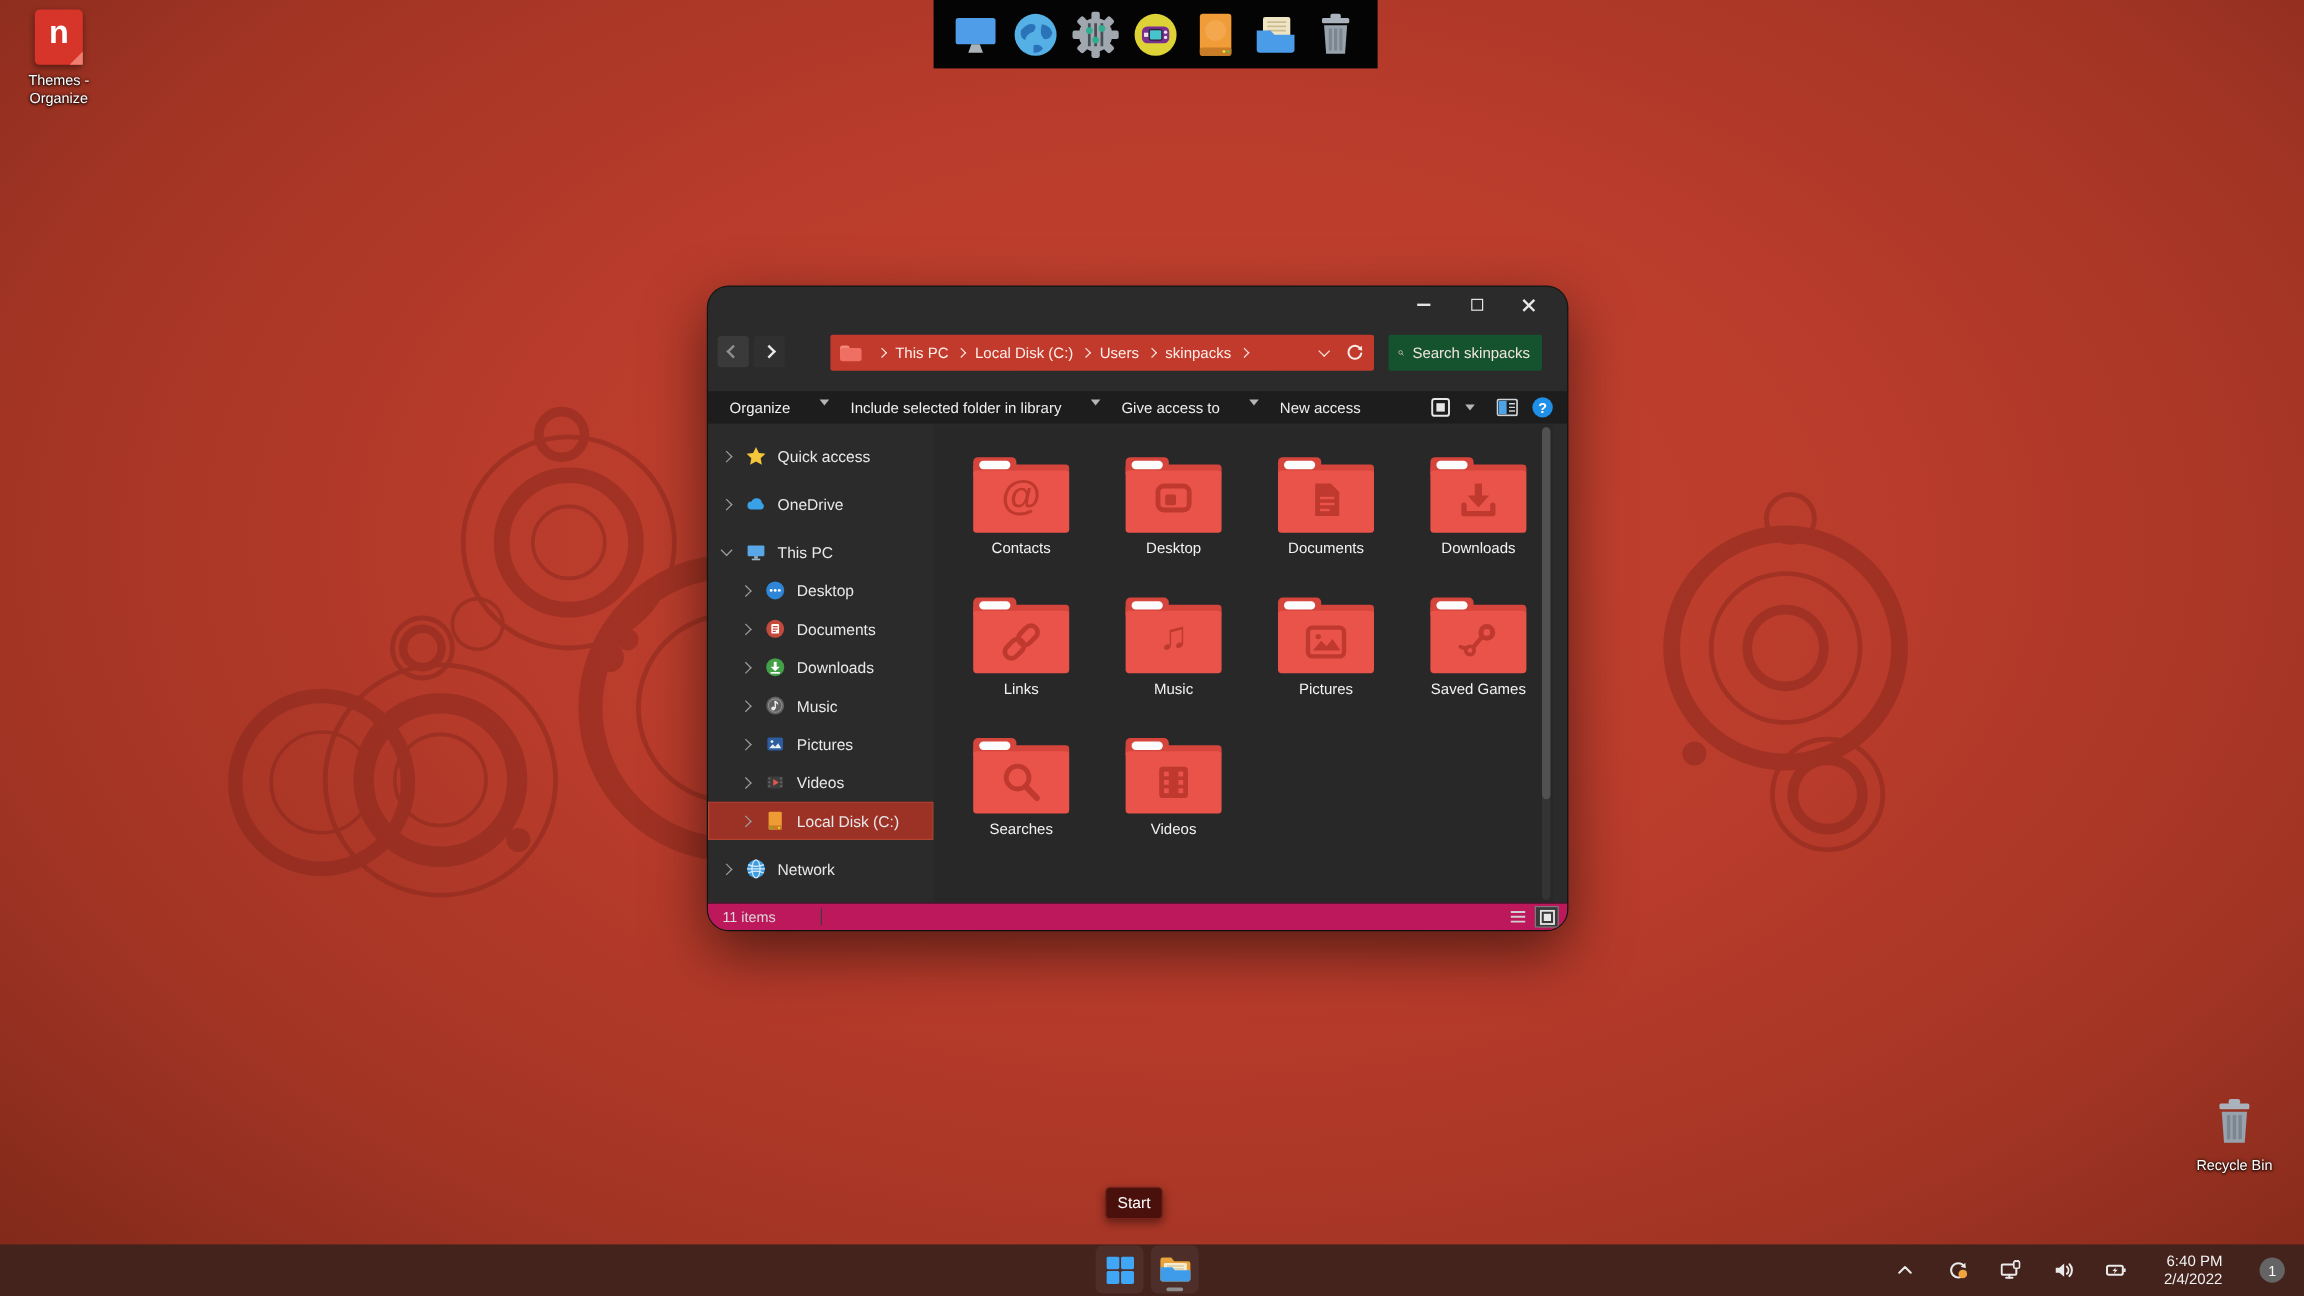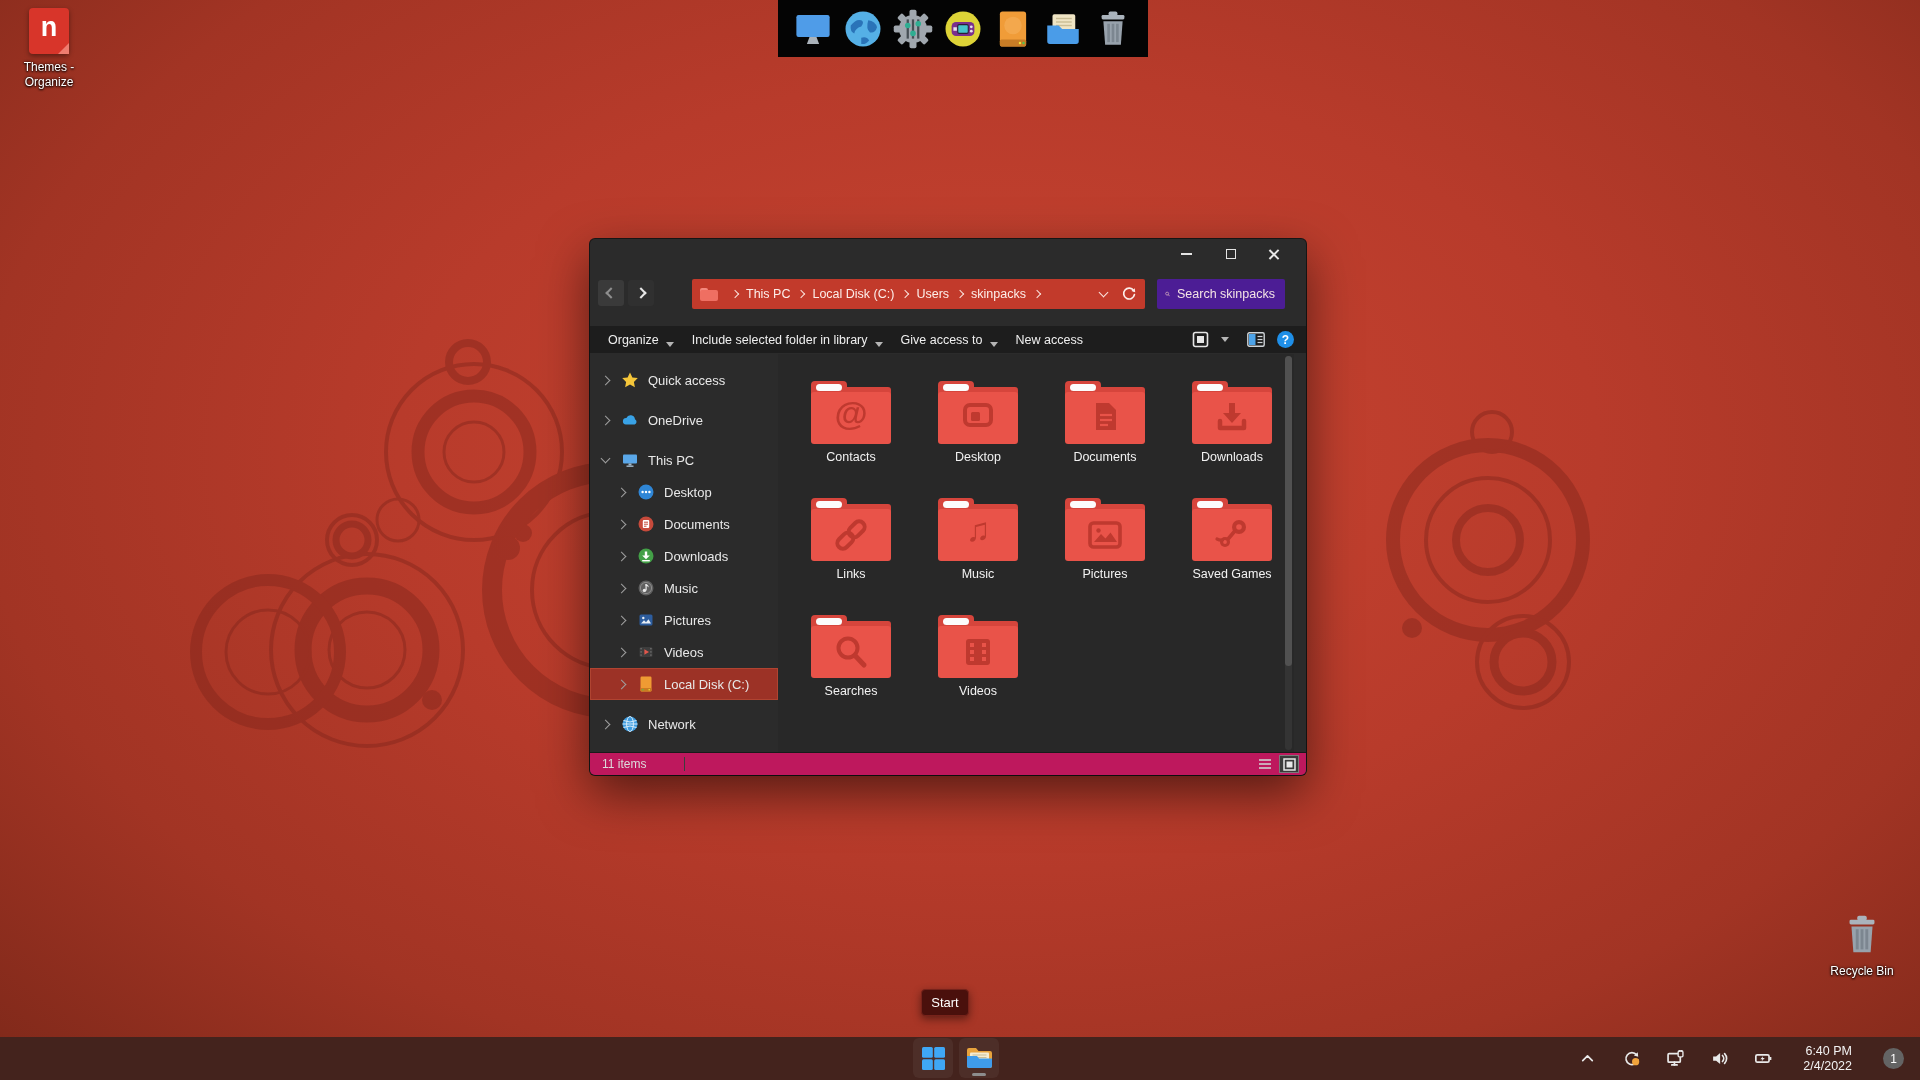--- a/index.html
+++ b/index.html
@@ -20,21 +20,21 @@
   .shortcut{left:10px;top:8px;width:78px;text-align:center}
   .sc-ic{position:relative;width:40px;height:46px;margin:0 auto;background:#d8352a;border-radius:4px;box-shadow:0 2px 5px rgba(0,0,0,.4)}
   .sc-fold{position:absolute;right:0;bottom:0;width:0;height:0;border-left:11px solid transparent;border-bottom:11px solid #ef7d70}
   .sc-n{position:absolute;left:0;top:4px;width:100%;text-align:center;color:#fff;font-size:27px;font-weight:700}
   .dlabel{margin-top:6px;color:#fff;font-size:12px;line-height:15px;text-shadow:0 1px 2px #000,0 0 3px #000}
 
   
   .bin{left:1824px;top:912px;width:76px;text-align:center}
 
   
-  .win{left:590px;top:239px;width:716px;height:536px;background:#2b2b2b;border-radius:5px;
+  .win{left:590px;top:239px;width:716px;height:536px;background:#2b2b2b;border-radius:17px;
        box-shadow:0 18px 50px rgba(0,0,0,.55),0 0 0 1px #191919;overflow:hidden}
   .titlebar{left:0;top:0;width:100%;height:30px}
   .wc{position:absolute;top:0;width:40px;height:30px;display:flex;align-items:center;justify-content:center}
   .wc-min i{display:block;width:11px;height:2px;background:#e4e4e4}
   .wc-max i{display:block;width:10px;height:10px;border:1.7px solid #e4e4e4}
   .wc-close i{position:relative;display:block;width:12px;height:12px}
   .wc-close i:before,.wc-close i:after{content:"";position:absolute;left:5px;top:0;width:2.2px;height:13px;background:#e8e8e8}
   .wc-close i:before{transform:rotate(45deg)}.wc-close i:after{transform:rotate(-45deg)}
 
   .navrow{left:0;top:30px;width:100%;height:48px}
@@ -45,26 +45,26 @@
   .chev-l{transform:rotate(135deg);border-color:#8f8f8f}
   .chev-r{transform:rotate(-45deg);border-color:#e8e8e8}
   .addr{position:absolute;left:102px;top:10px;width:453px;height:30px;background:#c23a2b;border-radius:2px;display:flex;align-items:center;padding:0 8px;color:#fdeeea;font-size:12.5px}
   .addr-folder{width:18px;height:13px;position:relative;margin-right:6px}
   .addr-folder:before{content:"";position:absolute;left:0;top:0;width:8px;height:4px;background:#f5887d;border-radius:2px 2px 0 0}
   .addr-folder:after{content:"";position:absolute;left:0;top:2px;width:18px;height:11px;background:#ef6f62;border-radius:2px}
   .bsep{width:6px;height:6px;border-style:solid;border-width:0 1.8px 1.8px 0;border-color:#fbe3de;transform:rotate(-45deg);margin:0 8px}
   .bseg{cursor:default}
   .addr-right{margin-left:auto;display:flex;align-items:center;gap:14px}
   .addr-caret{width:7px;height:7px;border-style:solid;border-width:0 1.8px 1.8px 0;border-color:#fbe3de;transform:rotate(45deg);margin-top:-3px}
-  .search{position:absolute;left:567px;top:10px;width:128px;height:30px;background:#4c1d95;border-radius:2px;display:flex;align-items:center;padding:0 8px}
+  .search{position:absolute;left:567px;top:10px;width:128px;height:30px;background:#14532d;border-radius:2px;display:flex;align-items:center;padding:0 8px}
   .search input{background:transparent;border:none;outline:none;color:#fdeeea;font-size:12.5px;width:100px;font-family:"Liberation Sans",sans-serif}
   .search input::placeholder{color:#fdeeea;opacity:.95}
 
   .toolbar{left:0;top:87px;width:100%;height:27px;background:#1d1d1d;display:flex;align-items:center;color:#efefef;font-size:12.5px}
-  .tb-item{display:flex;align-items:flex-end;gap:7px;margin-left:18px}
+  .tb-item{display:flex;align-items:flex-start;gap:24px;margin-left:18px}
   .tb-item:first-child{margin-left:18px}
   .caret{width:0;height:0;border-left:4px solid transparent;border-right:4px solid transparent;border-top:5px solid #b5b5b5}
   .tb-right{margin-left:auto;display:flex;align-items:center;gap:12px;margin-right:12px}
 
   .sidebar{left:0;top:115px;width:188px;height:398px;padding-top:10px;color:#e8e8e8;font-size:13px}
   .srow{display:flex;align-items:center;height:32px;padding-left:12px;position:relative}
   .srow.gap{margin-top:8px}
   .srow.lvl2{padding-left:28px}
   .srow.sel{background:#9c3226;box-shadow:inset 0 0 0 1px #b04431}
   .tw{width:7px;height:7px;border-style:solid;border-width:0 1.6px 1.6px 0;border-color:#9f9f9f;transform:rotate(-45deg);margin-right:12px;flex:none}

